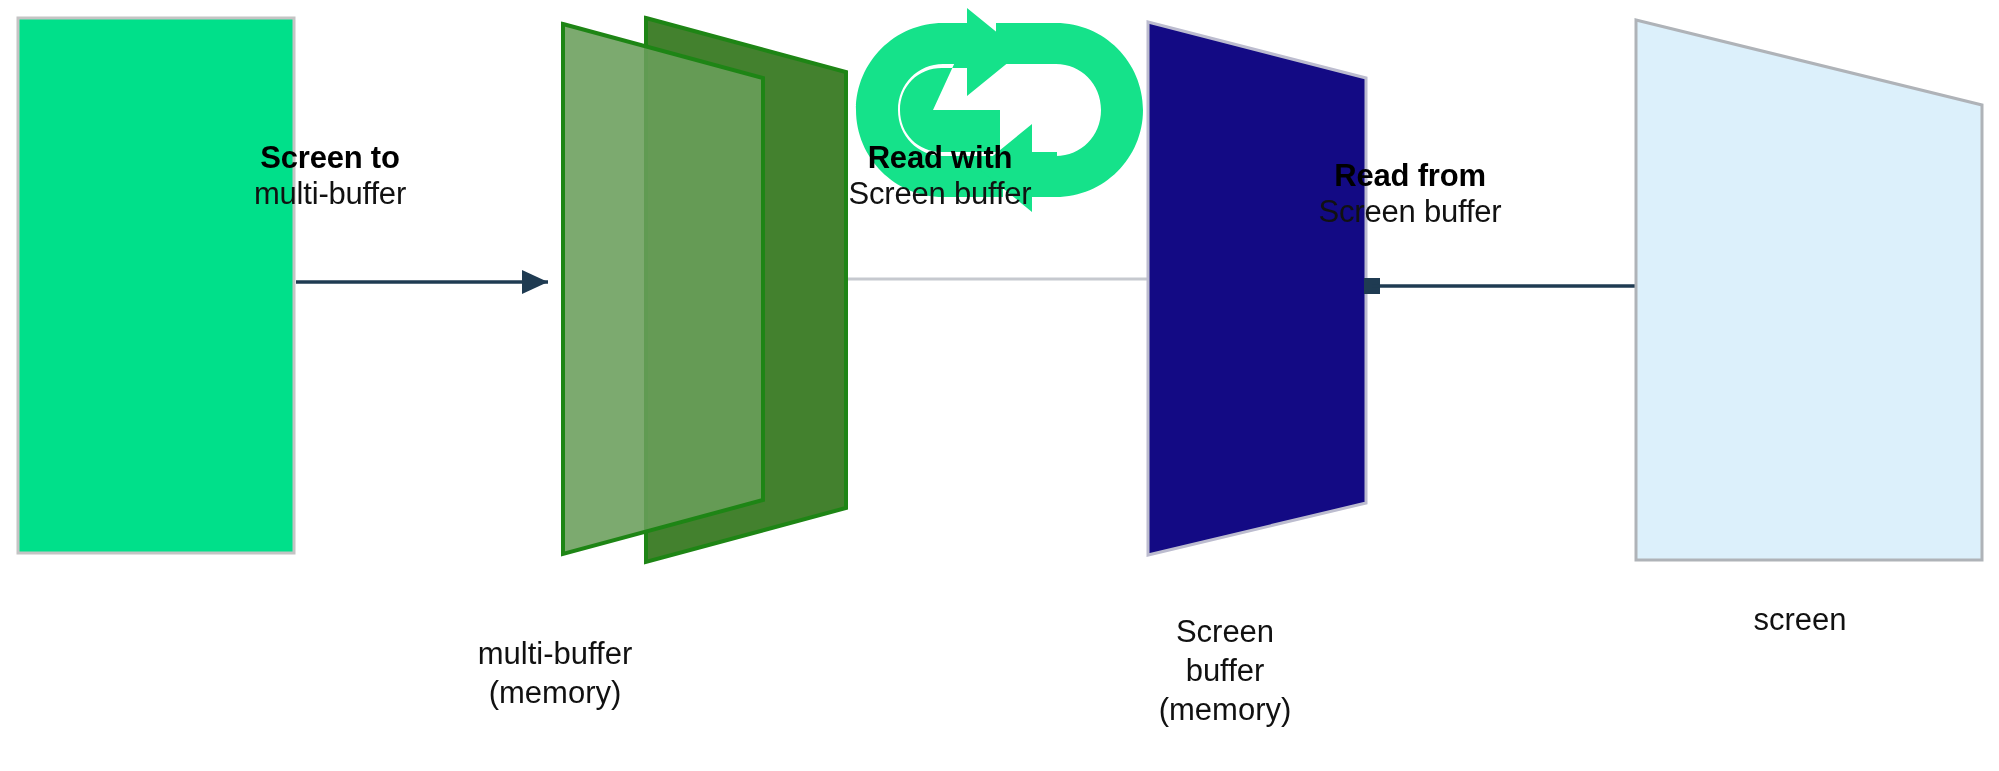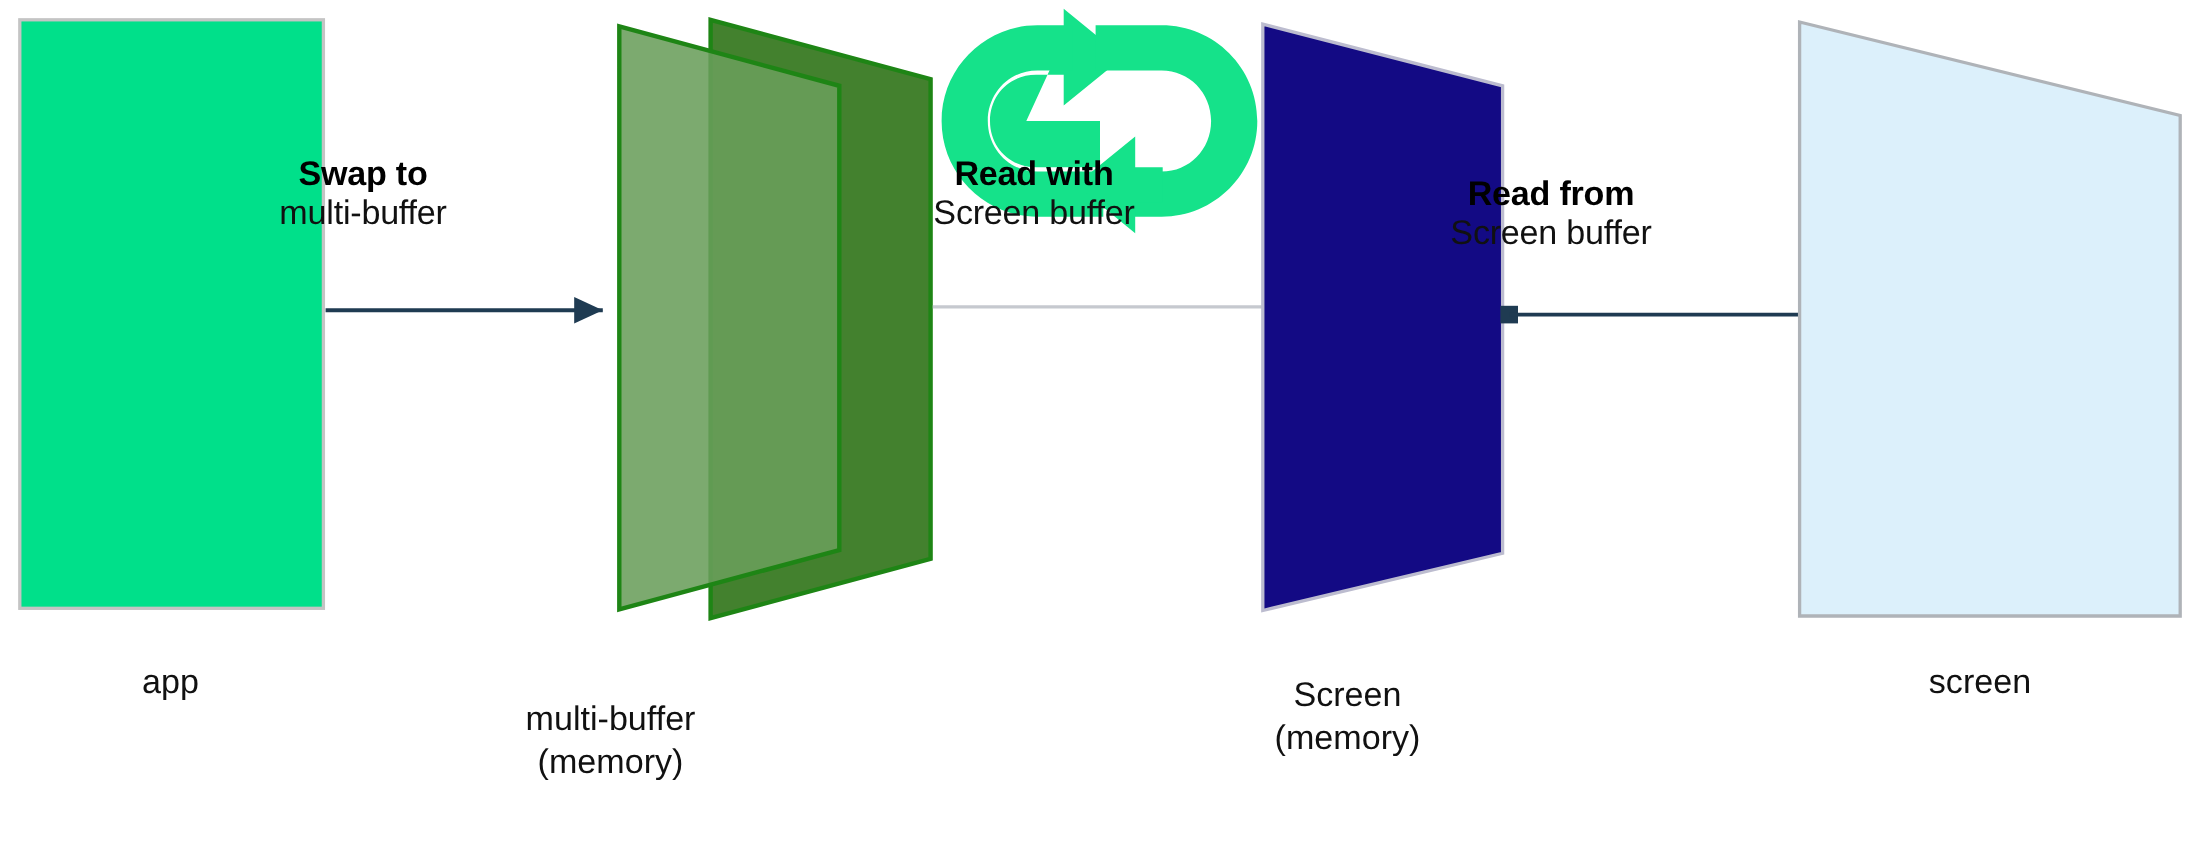--- a/index.html
+++ b/index.html
@@ -116,45 +116,43 @@
                L 1032,124
                L 1032,152
                L 1057,152
                L 1057,184
                Z"></path>
     </g>
 
   </svg>
 
   <div class="edge-cap" id="cap-write">
-    <span class="l1">Swap to</span>
+    <span class="l1">Screen to</span>
     <span class="l2">multi-buffer</span>
   </div>
 
   <div class="edge-cap" id="cap-swap">
     <span class="l1">Read with</span>
     <span class="l2">Screen buffer</span>
   </div>
 
   <div class="edge-cap" id="cap-read">
     <span class="l1">Read from</span>
     <span class="l2">Screen buffer</span>
   </div>
 
-  <div class="node-cap" id="cap-app">
-    <div>app</div>
-  </div>
 
   <div class="node-cap" id="cap-multi">
     <div>multi-buffer</div>
     <div>(memory)</div>
   </div>
 
   <div class="node-cap" id="cap-sbuf">
     <div>Screen</div>
+    <div>buffer</div>
     <div>(memory)</div>
   </div>
 
   <div class="node-cap" id="cap-screen">
     <div>screen</div>
   </div>
 
 </div>
 
 </body></html>

